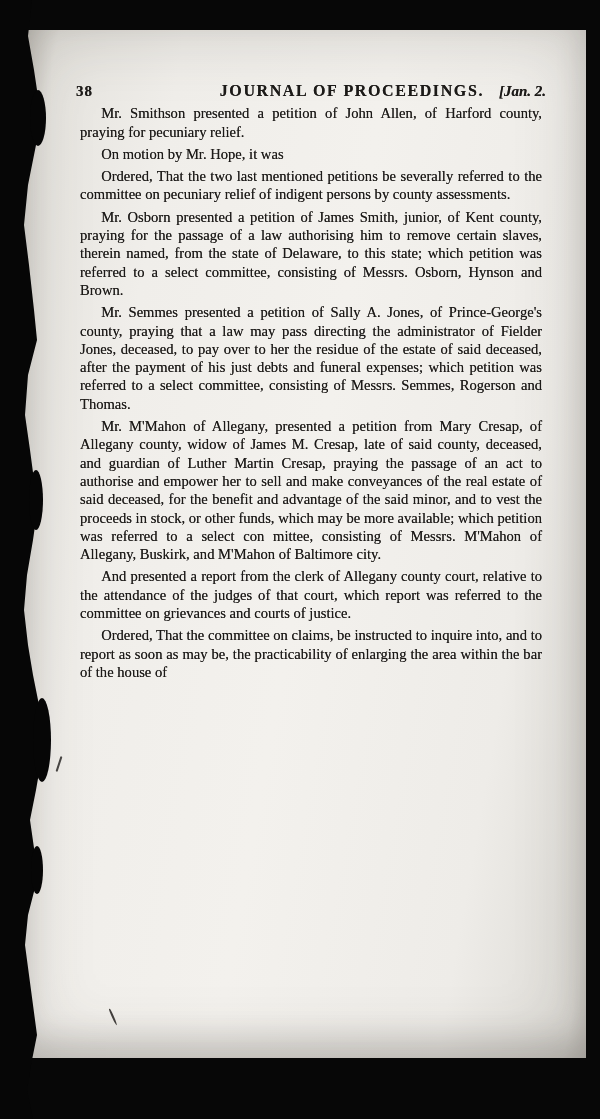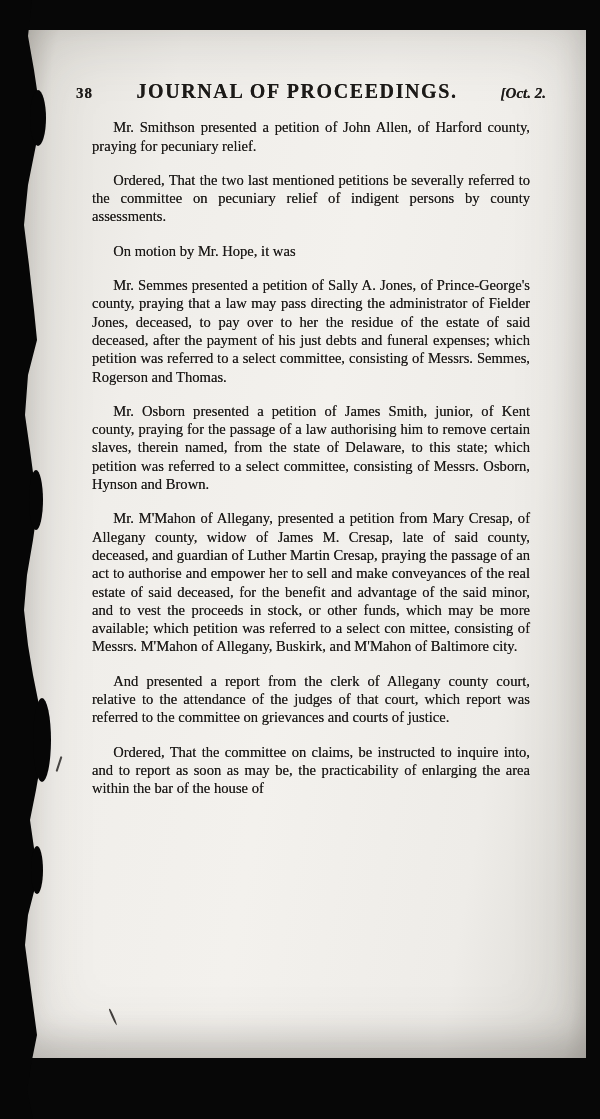--- a/index.html
+++ b/index.html
@@ -56,35 +56,35 @@
     margin-bottom: 2px;
     font-family: Liberation Serif, serif;
   }
   .page-number {
     font-size: 15px;
     font-weight: bold;
     letter-spacing: 1px;
     min-width: 34px;
   }
   .head-title {
-    font-size: 20px;
+    font-size: 16px;
     font-weight: bold;
     letter-spacing: 1.6px;
     flex: 1;
-    text-align: center;
+    text-align: right;
   }
   .head-date {
     font-size: 15px;
     font-style: italic;
     font-weight: bold;
     min-width: 62px;
     text-align: right;
   }
   .text-block p {
-    margin: 16px;
+    margin: 4px;
     text-indent: 1.45em;
   }
   .pen-mark {
     position: absolute;
     z-index: 4;
     background: transparent;
   }
   .pen-mark-1 {
     left: 58px;
     top: 756px;
@@ -109,28 +109,28 @@
 
 <div class="scan-frame">
 
   <div class="paper">
 
     <div class="text-block">
 
       <div class="running-head">
         <span class="page-number">38</span>
         <span class="head-title">JOURNAL OF PROCEEDINGS.</span>
-        <span class="head-date">[Oct. 2.</span>
+        <span class="head-date">[Jan. 2.</span>
       </div>
 
       <p>Mr. Smithson presented a petition of John Allen, of Harford county, praying for pecuniary relief.</p>
+      <p>On motion by Mr. Hope, it was</p>
       <p>Ordered, That the two last mentioned petitions be severally referred to the committee on pecuniary relief of indigent persons by county assessments.</p>
-      <p>On motion by Mr. Hope, it was</p>
+      <p>Mr. Osborn presented a petition of James Smith, junior, of Kent county, praying for the passage of a law authorising him to remove certain slaves, therein named, from the state of Delaware, to this state; which petition was referred to a select committee, consisting of Messrs. Osborn, Hynson and Brown.</p>
       <p>Mr. Semmes presented a petition of Sally A. Jones, of Prince-George's county, praying that a law may pass directing the administrator of Fielder Jones, deceased, to pay over to her the residue of the estate of said deceased, after the payment of his just debts and funeral expenses; which petition was referred to a select committee, consisting of Messrs. Semmes, Rogerson and Thomas.</p>
-      <p>Mr. Osborn presented a petition of James Smith, junior, of Kent county, praying for the passage of a law authorising him to remove certain slaves, therein named, from the state of Delaware, to this state; which petition was referred to a select committee, consisting of Messrs. Osborn, Hynson and Brown.</p>
       <p>Mr. M'Mahon of Allegany, presented a petition from Mary Cresap, of Allegany county, widow of James M. Cresap, late of said county, deceased, and guardian of Luther Martin Cresap, praying the passage of an act to authorise and empower her to sell and make conveyances of the real estate of said deceased, for the benefit and advantage of the said minor, and to vest the proceeds in stock, or other funds, which may be more available; which petition was referred to a select con mittee, consisting of Messrs. M'Mahon of Allegany, Buskirk, and M'Mahon of Baltimore city.</p>
       <p>And presented a report from the clerk of Allegany county court, relative to the attendance of the judges of that court, which report was referred to the committee on grievances and courts of justice.</p>
       <p>Ordered, That the committee on claims, be instructed to inquire into, and to report as soon as may be, the practicability of enlarging the area within the bar of the house of</p>
 
     </div>
   </div>
 
   <svg class="ragged-edge" width="56" height="1119" viewBox="0 0 56 1119" preserveAspectRatio="none">
     <path fill="#060606" d="
       M0,0 L32,0 L28,36 L34,70 L40,110 L36,145 L28,185 L24,225 L29,265

